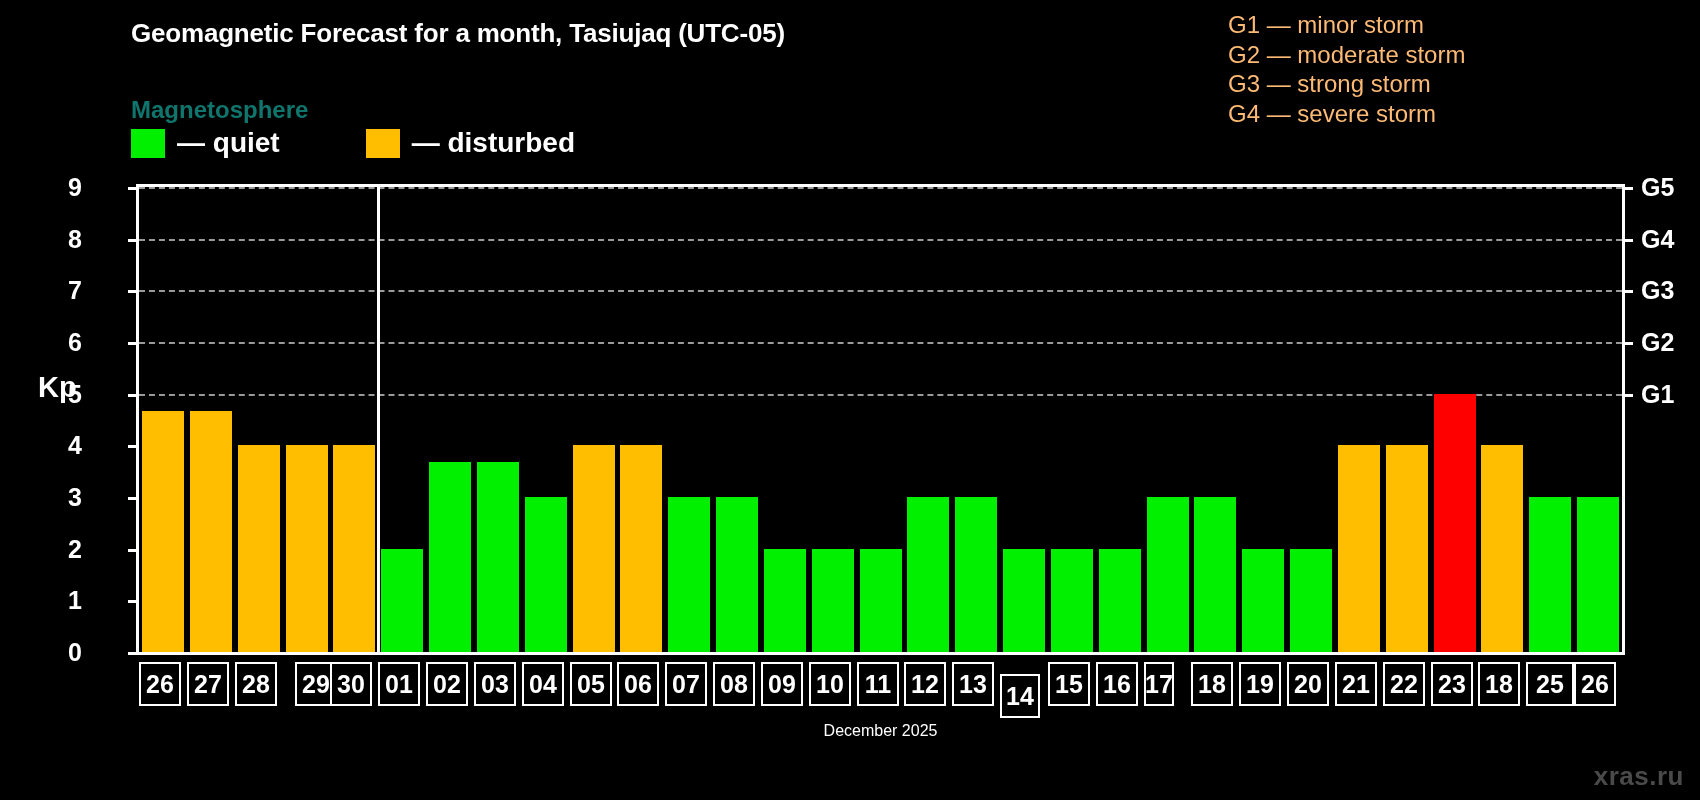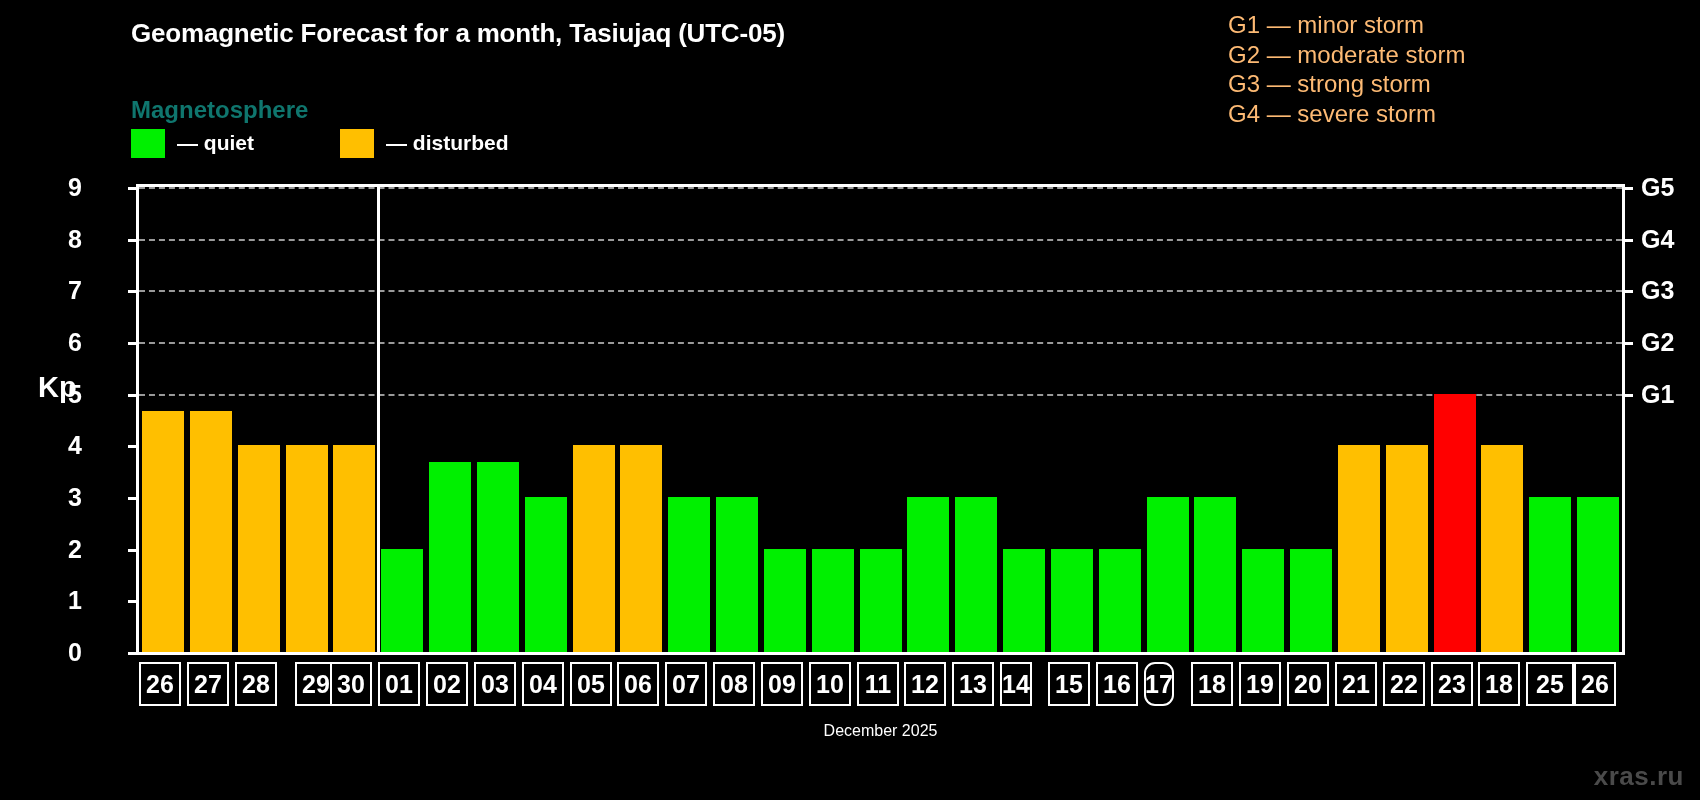--- a/index.html
+++ b/index.html
@@ -25,21 +25,21 @@
   }
   .legend-row {
     position: absolute; left: 131px; top: 128px;
     display: flex; align-items: center; height: 30px;
   }
   .legend-item { display: flex; align-items: center; }
   .legend-swatch {
     width: 34px; height: 29px; display: inline-block;
   }
   .legend-text {
-    font-size: 21px; font-weight: bold; color: #ffffff;
+    font-size: 28px; font-weight: bold; color: #ffffff;
     margin-left: 12px; white-space: nowrap;
   }
   .gap1 { width: 86px; }
   .gap2 { width: 83px; }
 
   
   .gscale {
     position: absolute; left: 1228px; top: 10px;
     display: flex; flex-direction: column;
   }
@@ -237,24 +237,24 @@
       <div class="day-box" style="left: 386px; width: 42px;">04</div>
       <div class="day-box" style="left: 434px; width: 42px;">05</div>
       <div class="day-box" style="left: 481px; width: 42px;">06</div>
       <div class="day-box" style="left: 529px; width: 42px;">07</div>
       <div class="day-box" style="left: 577px; width: 42px;">08</div>
       <div class="day-box" style="left: 625px; width: 42px;">09</div>
       <div class="day-box" style="left: 673px; width: 42px;">10</div>
       <div class="day-box" style="left: 721px; width: 42px;">11</div>
       <div class="day-box" style="left: 768px; width: 42px;">12</div>
       <div class="day-box" style="left: 816px; width: 42px;">13</div>
-      <div class="day-box" style="left: 864px; width: 32px;">14</div>
+      <div class="day-box" style="left: 864px; width: 40px; margin-top: 12px;">14</div>
       <div class="day-box" style="left: 912px; width: 42px;">15</div>
       <div class="day-box" style="left: 960px; width: 42px;">16</div>
-      <div class="day-box" style="left: 1008px; width: 30px; border-radius: 11px;">17</div>
+      <div class="day-box" style="left: 1008px; width: 30px;">17</div>
       <div class="day-box" style="left: 1055px; width: 42px;">18</div>
       <div class="day-box" style="left: 1103px; width: 42px;">19</div>
       <div class="day-box" style="left: 1151px; width: 42px;">20</div>
       <div class="day-box" style="left: 1199px; width: 42px;">21</div>
       <div class="day-box" style="left: 1247px; width: 42px;">22</div>
       <div class="day-box" style="left: 1295px; width: 42px;">23</div>
       <div class="day-box" style="left: 1342px; width: 42px;">18</div>
       <div class="day-box" style="left: 1390px; width: 48px;">25</div>
       <div class="day-box" style="left: 1438px; width: 42px;">26</div>
     </div>

